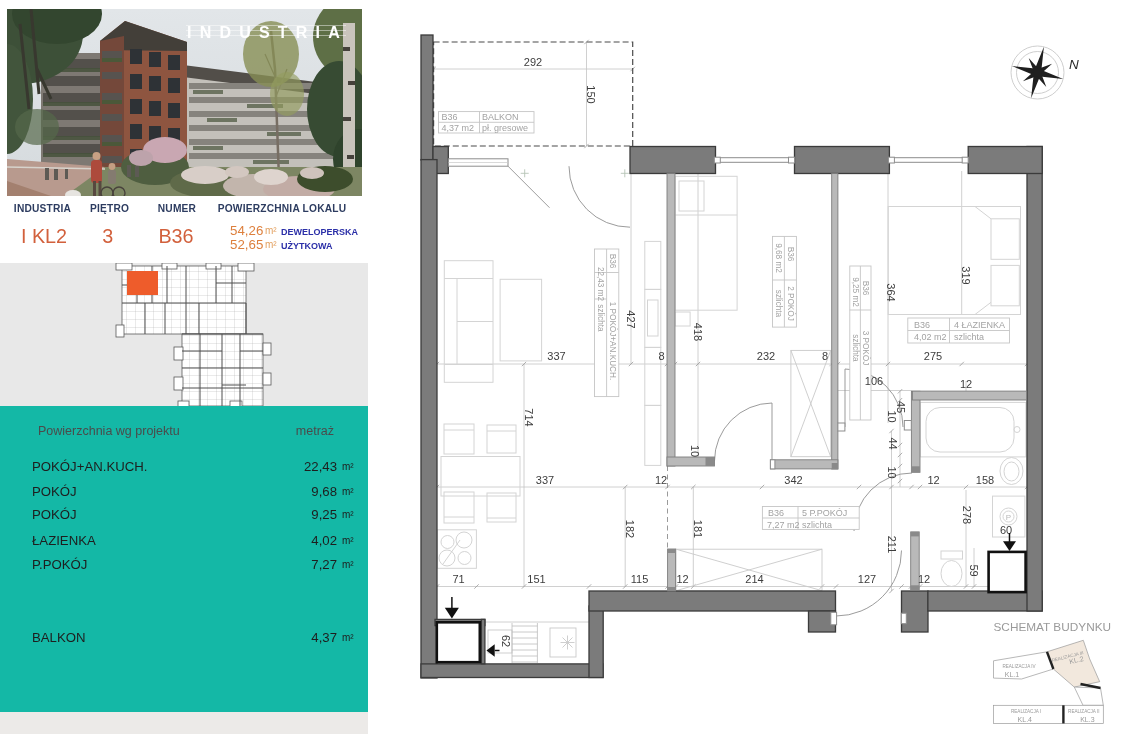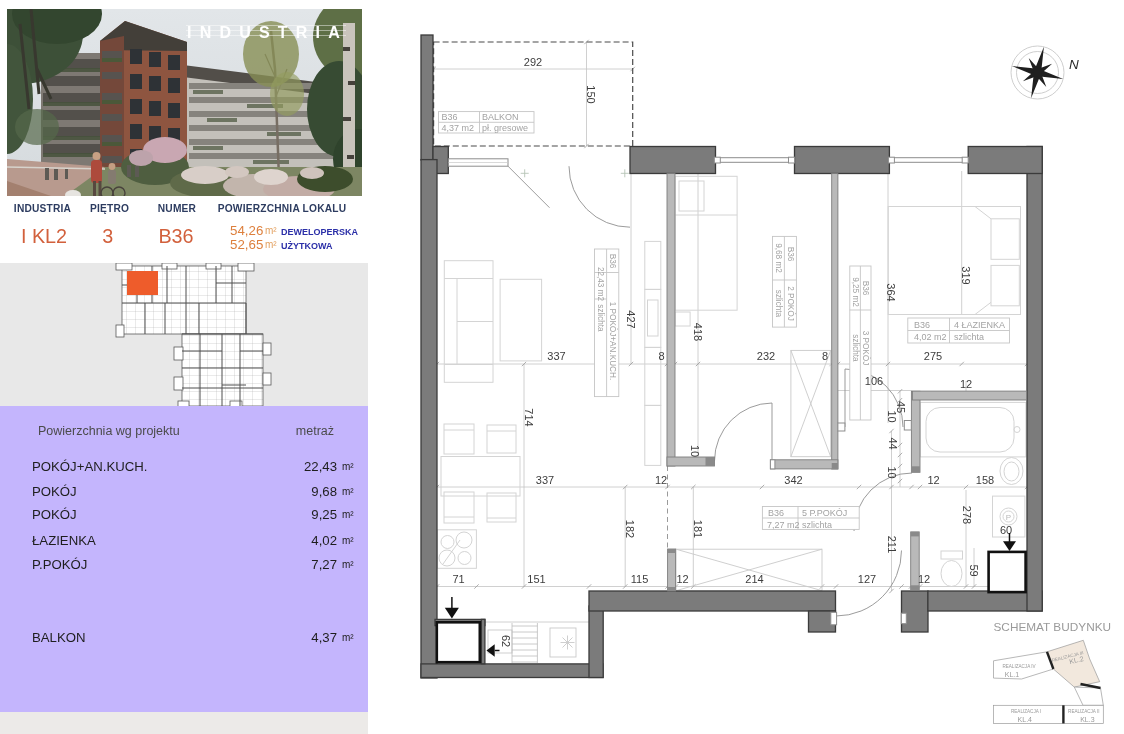--- a/index.html
+++ b/index.html
@@ -213,21 +213,21 @@
       <g stroke="#4f4f4f" stroke-width="1" fill="none">
         <path d="M122,40 H246 M182,71 H263"></path>
         <path d="M152,3 V40 M186,3 V71 M216,3 V40 M222,71 V143 M246,40 V71"></path>
         <path d="M182,105 H263 M200,71 V143 M137,32 V40 M167,3 V40 M199,40 V71 M232,3 V40 M240,71 V105 M165,40 V71 M240,105 V143 M182,125 H263"></path>
         <path d="M122,22 H152 M216,20 H246 M145,40 V71 M182,88 H222 M240,88 H263 M222,122 H246"></path>
       </g>
       <rect x="127" y="8" width="31" height="24" fill="#ee5c2b"></rect>
     </svg>
   </div>
 
-  <div class="abs" style="left:0;top:406px;width:368px;height:328px;background:#c4b5fd;">
+  <div class="abs" style="left:0;top:406px;width:368px;height:328px;background:#14b8a6;">
     <svg width="368" height="328" viewBox="0 0 368 328">
       <g fill="#4b4b4b" font-size="12.5">
         <text x="38" y="28.5">Powierzchnia wg projektu</text>
         <text x="334" y="28.5" text-anchor="end">metraż</text>
       </g>
       <g fill="#1e1e1e" font-size="13.2">
         <text x="32" y="64.5">POKÓJ+AN.KUCH.</text>
         <text x="32" y="89.5">POKÓJ</text>
         <text x="32" y="113">POKÓJ</text>
         <text x="32" y="138.5">ŁAZIENKA</text>

